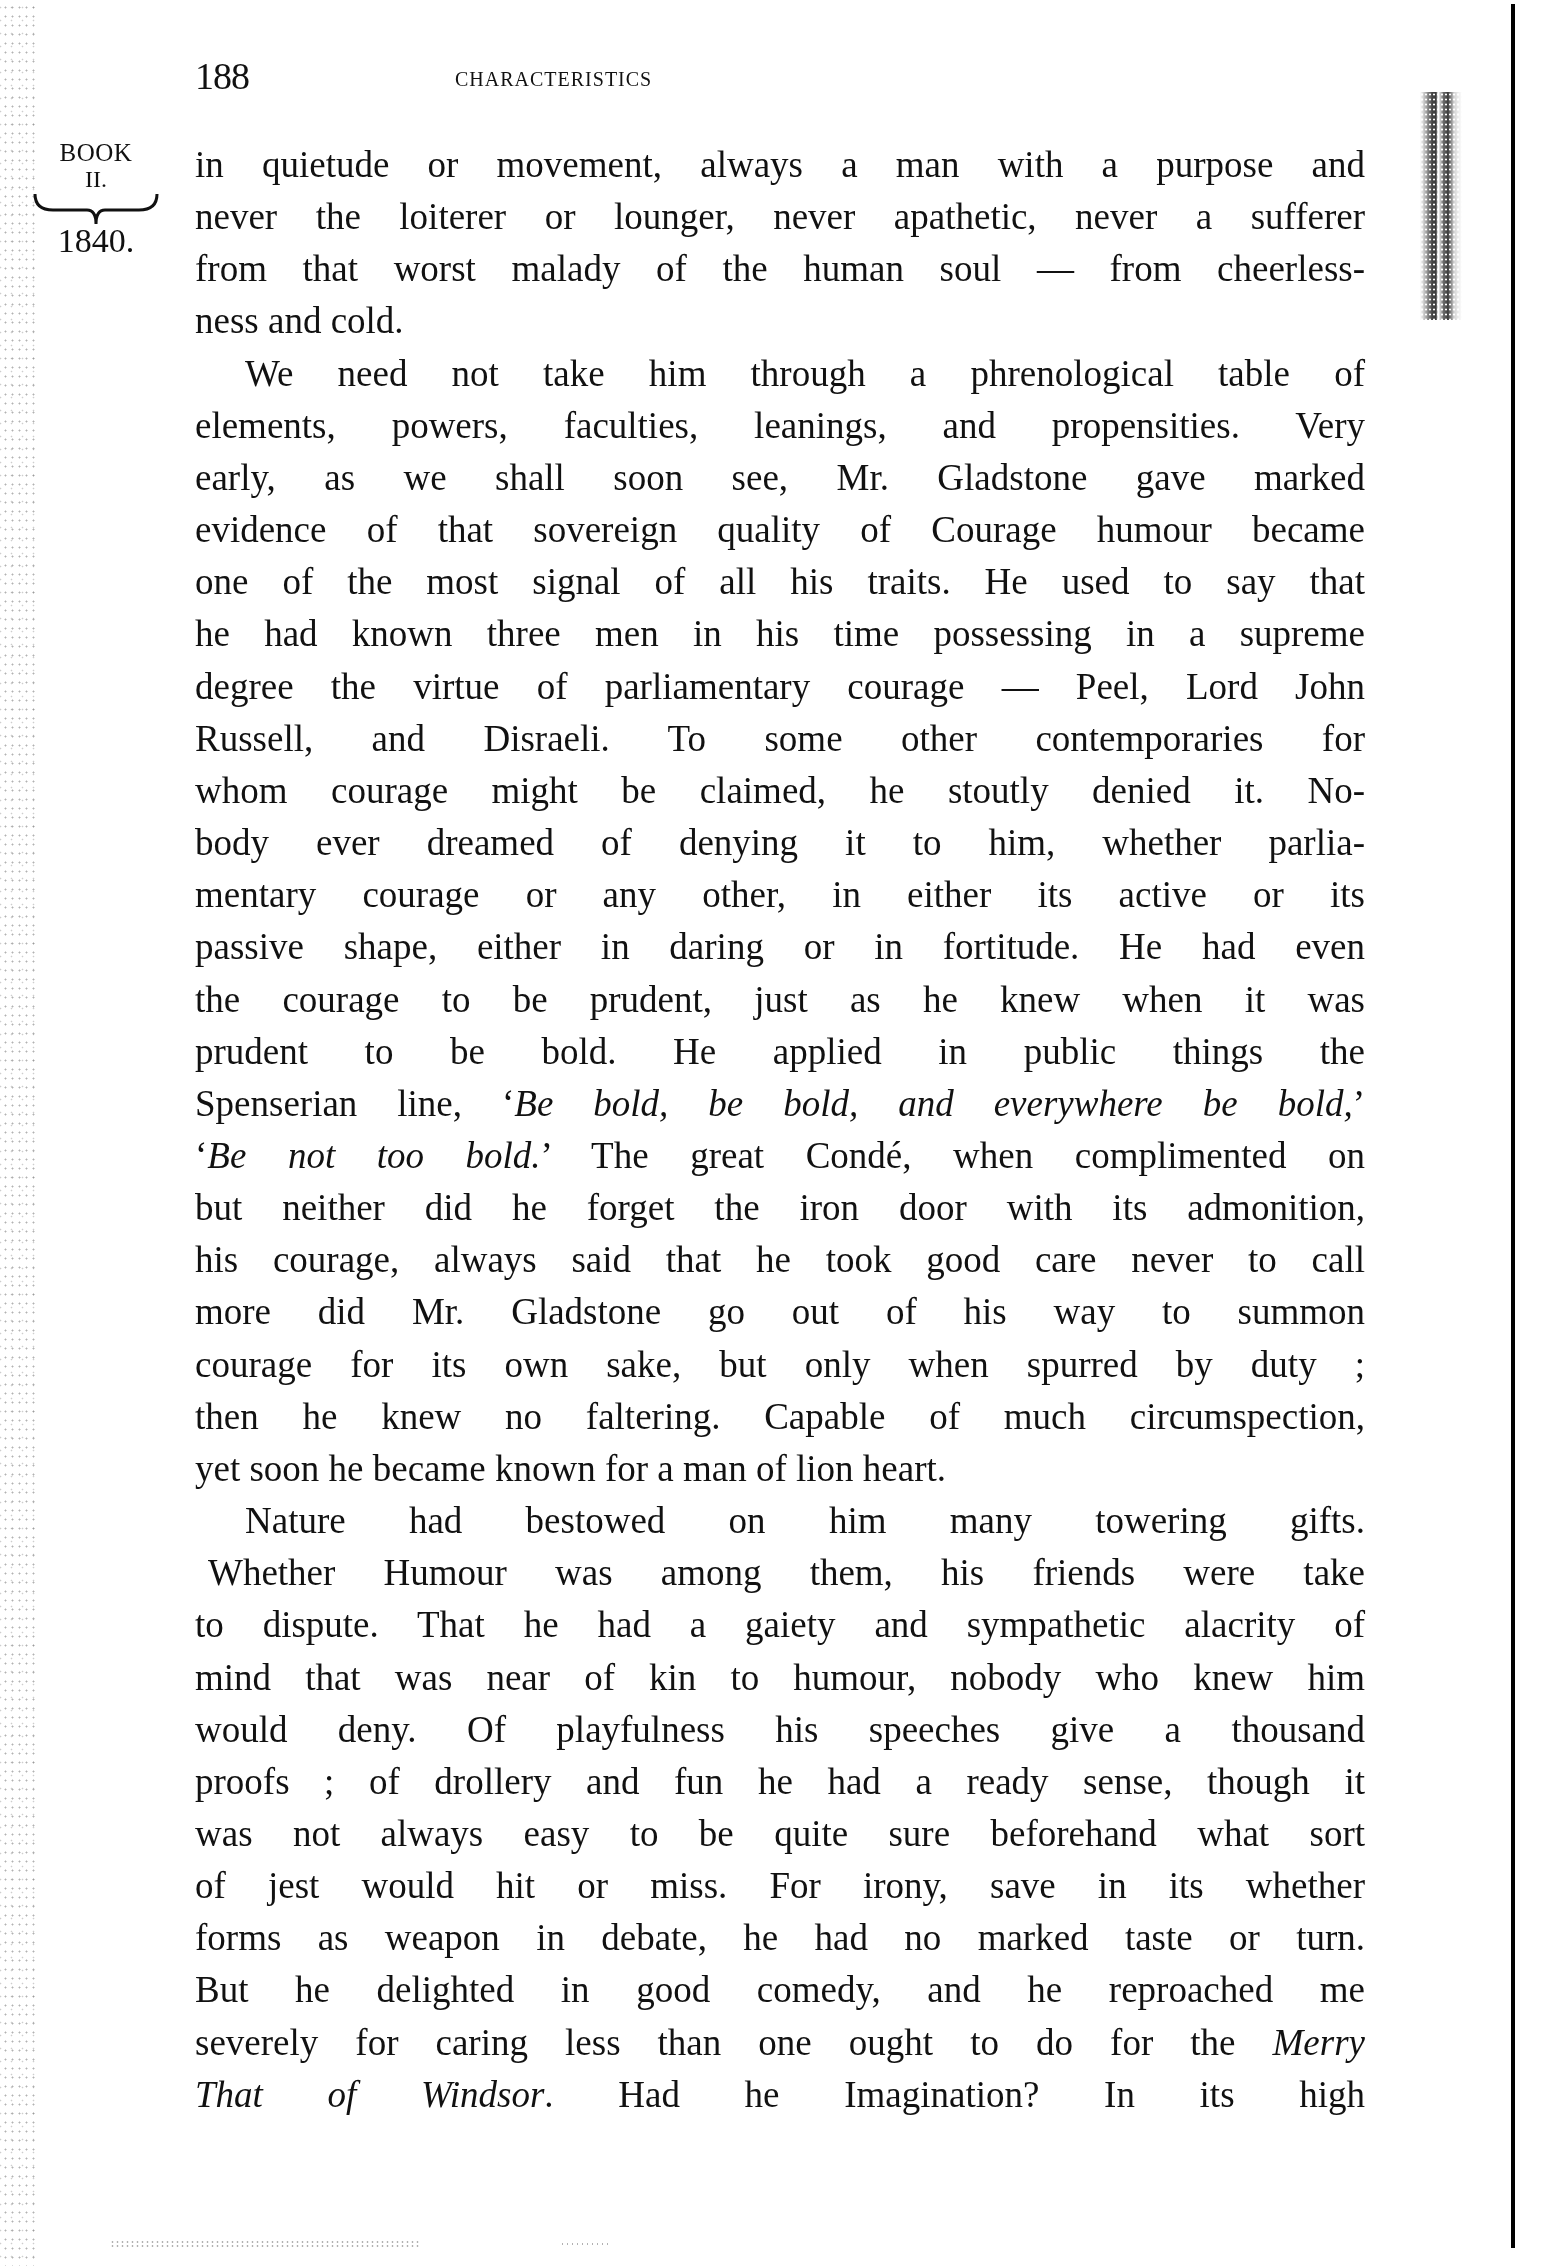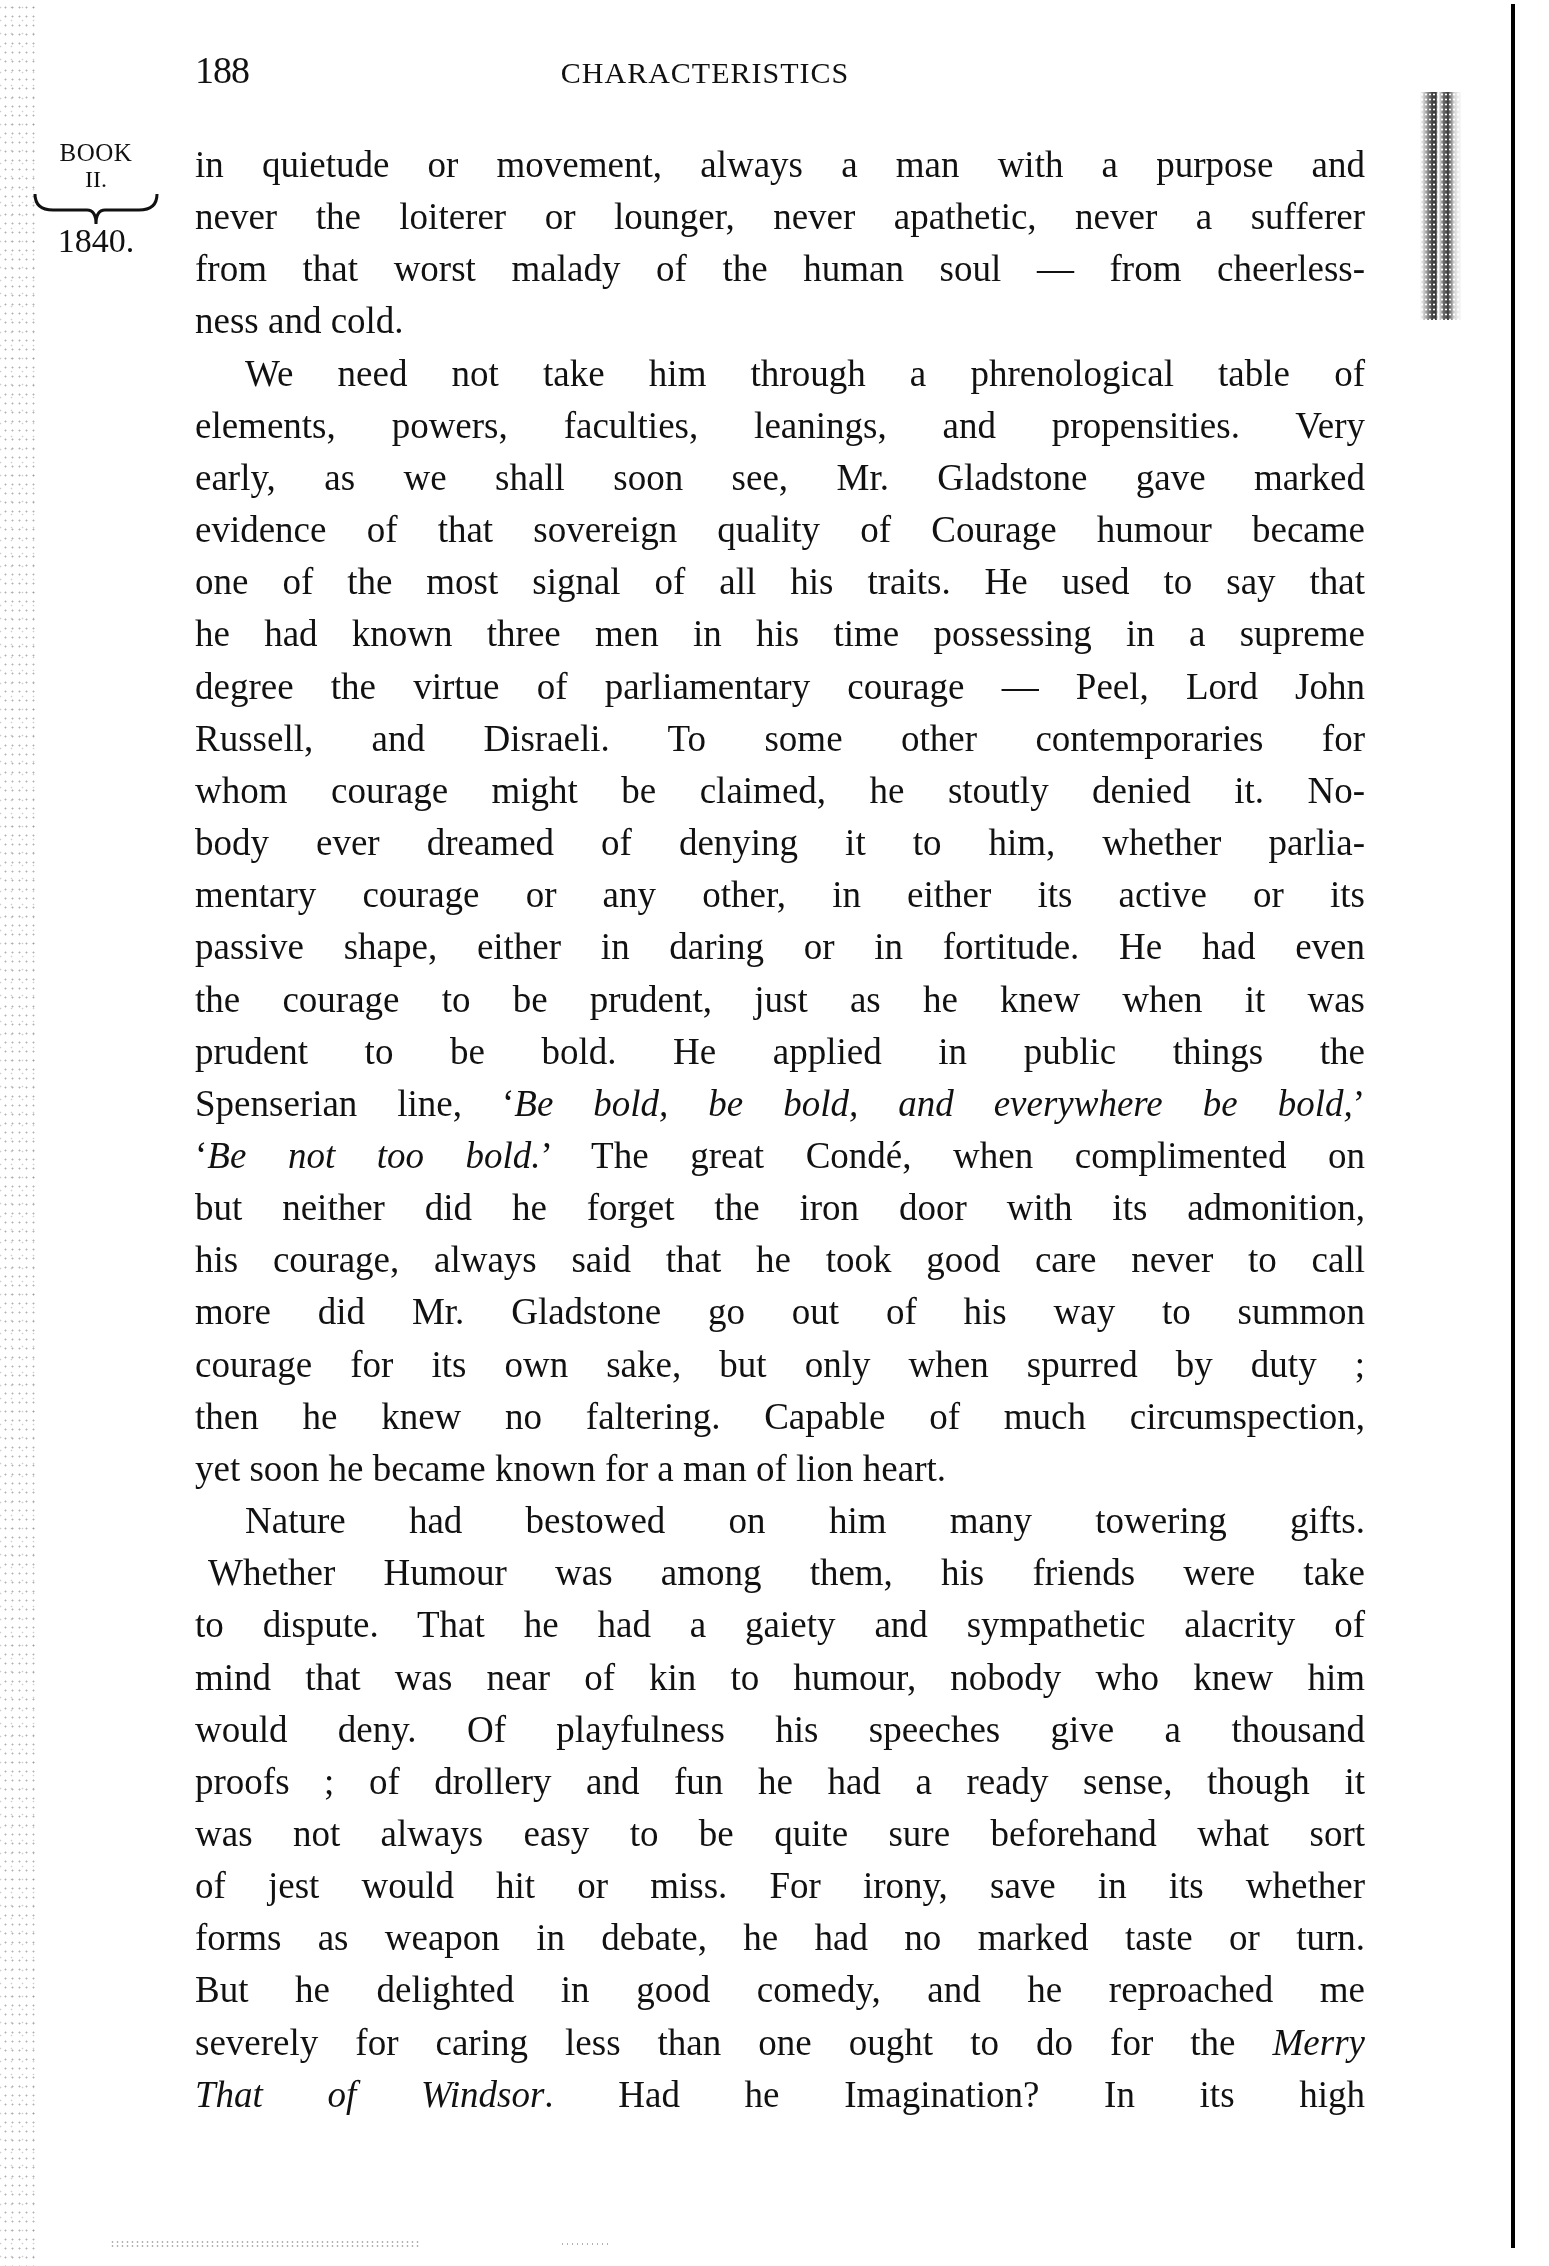--- a/index.html
+++ b/index.html
@@ -74,40 +74,39 @@
   .right-rule {
     position: absolute;
     left: 1511px; top: 4px;
     width: 4px; height: 2244px;
     background: #000000;
   }
 
   
   .running-head {
     position: absolute;
-    top: 48px;
+    top: 54px;
     left: 195px;
     width: 1170px;
     height: 44px;
     text-decoration: underline;
   }
   .page-number {
     position: absolute;
     left: 0; top: 0;
     font-size: 38px;
     line-height: 44px;
     letter-spacing: -1px;
   }
   .running-title {
     position: absolute;
     left: 260px;
     width: 500px;
     top: 3px;
-    text-align: center;
-    font-size: 30px;
+    font-size: 20px;
     line-height: 44px;
     letter-spacing: 1px;
   }
 
   
   .margin-note {
     position: absolute;
     left: 12px;
     top: 138px;
     width: 168px;

